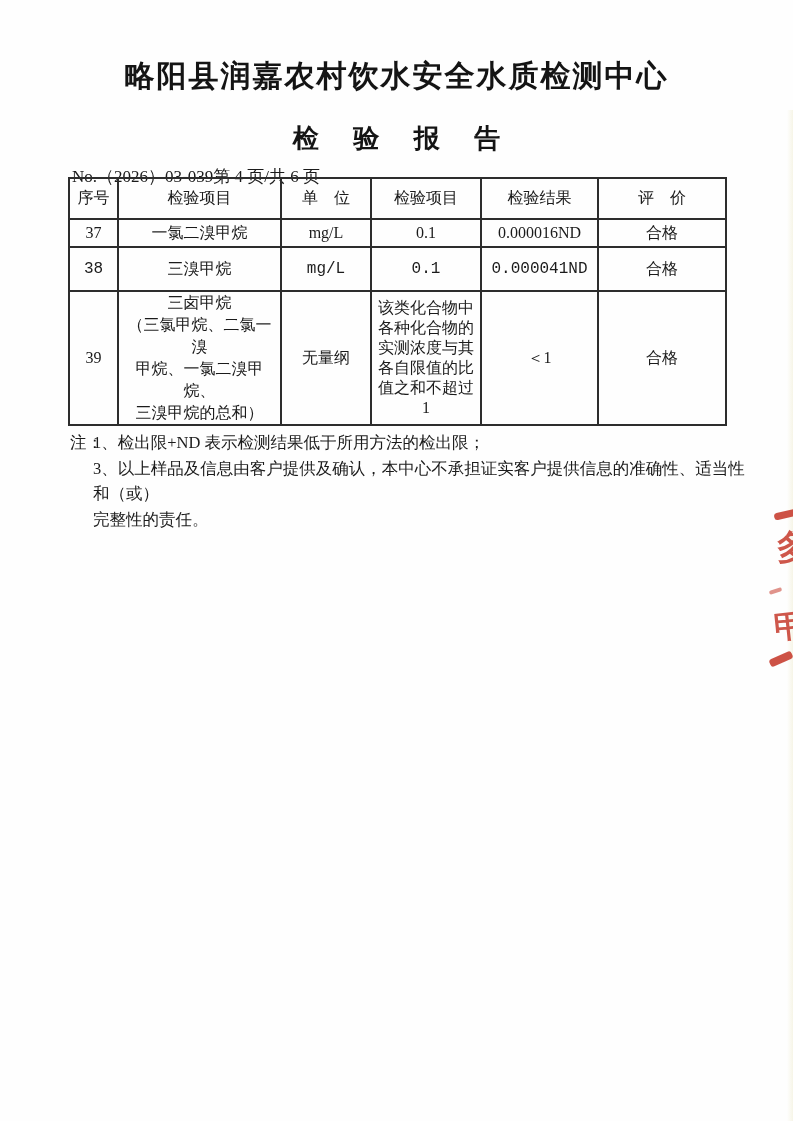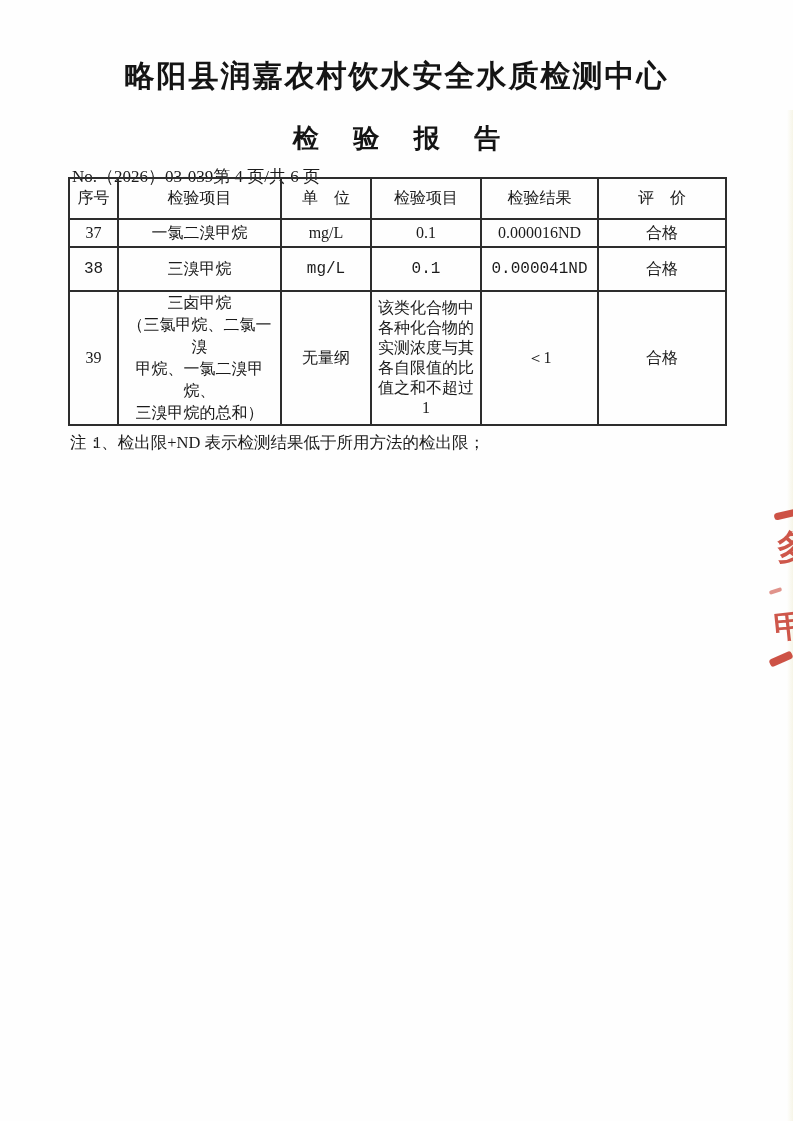--- a/index.html
+++ b/index.html
@@ -171,20 +171,22 @@
 值之和不超过 1</td>
         <td>＜1</td>
         <td>合格</td>
       </tr>
     </tbody>
   </table>
 
   <div class="notes">
     <span class="notes-label">注：</span>
     <p class="note-item">1、检出限+ND 表示检测结果低于所用方法的检出限；</p>
+    <p class="note-item pre">3、以上样品及信息由客户提供及确认，本中心不承担证实客户提供信息的准确性、适当性和（或）
+完整性的责任。</p>
   </div>
 
   <div class="scan-edge"></div>
 
   <div class="stamp-dash d1"></div>
   <div class="stamp-char c1">多</div>
   <div class="stamp-dash d2"></div>
   <div class="stamp-char c2">甲</div>
   <div class="stamp-dash d3"></div>
 

